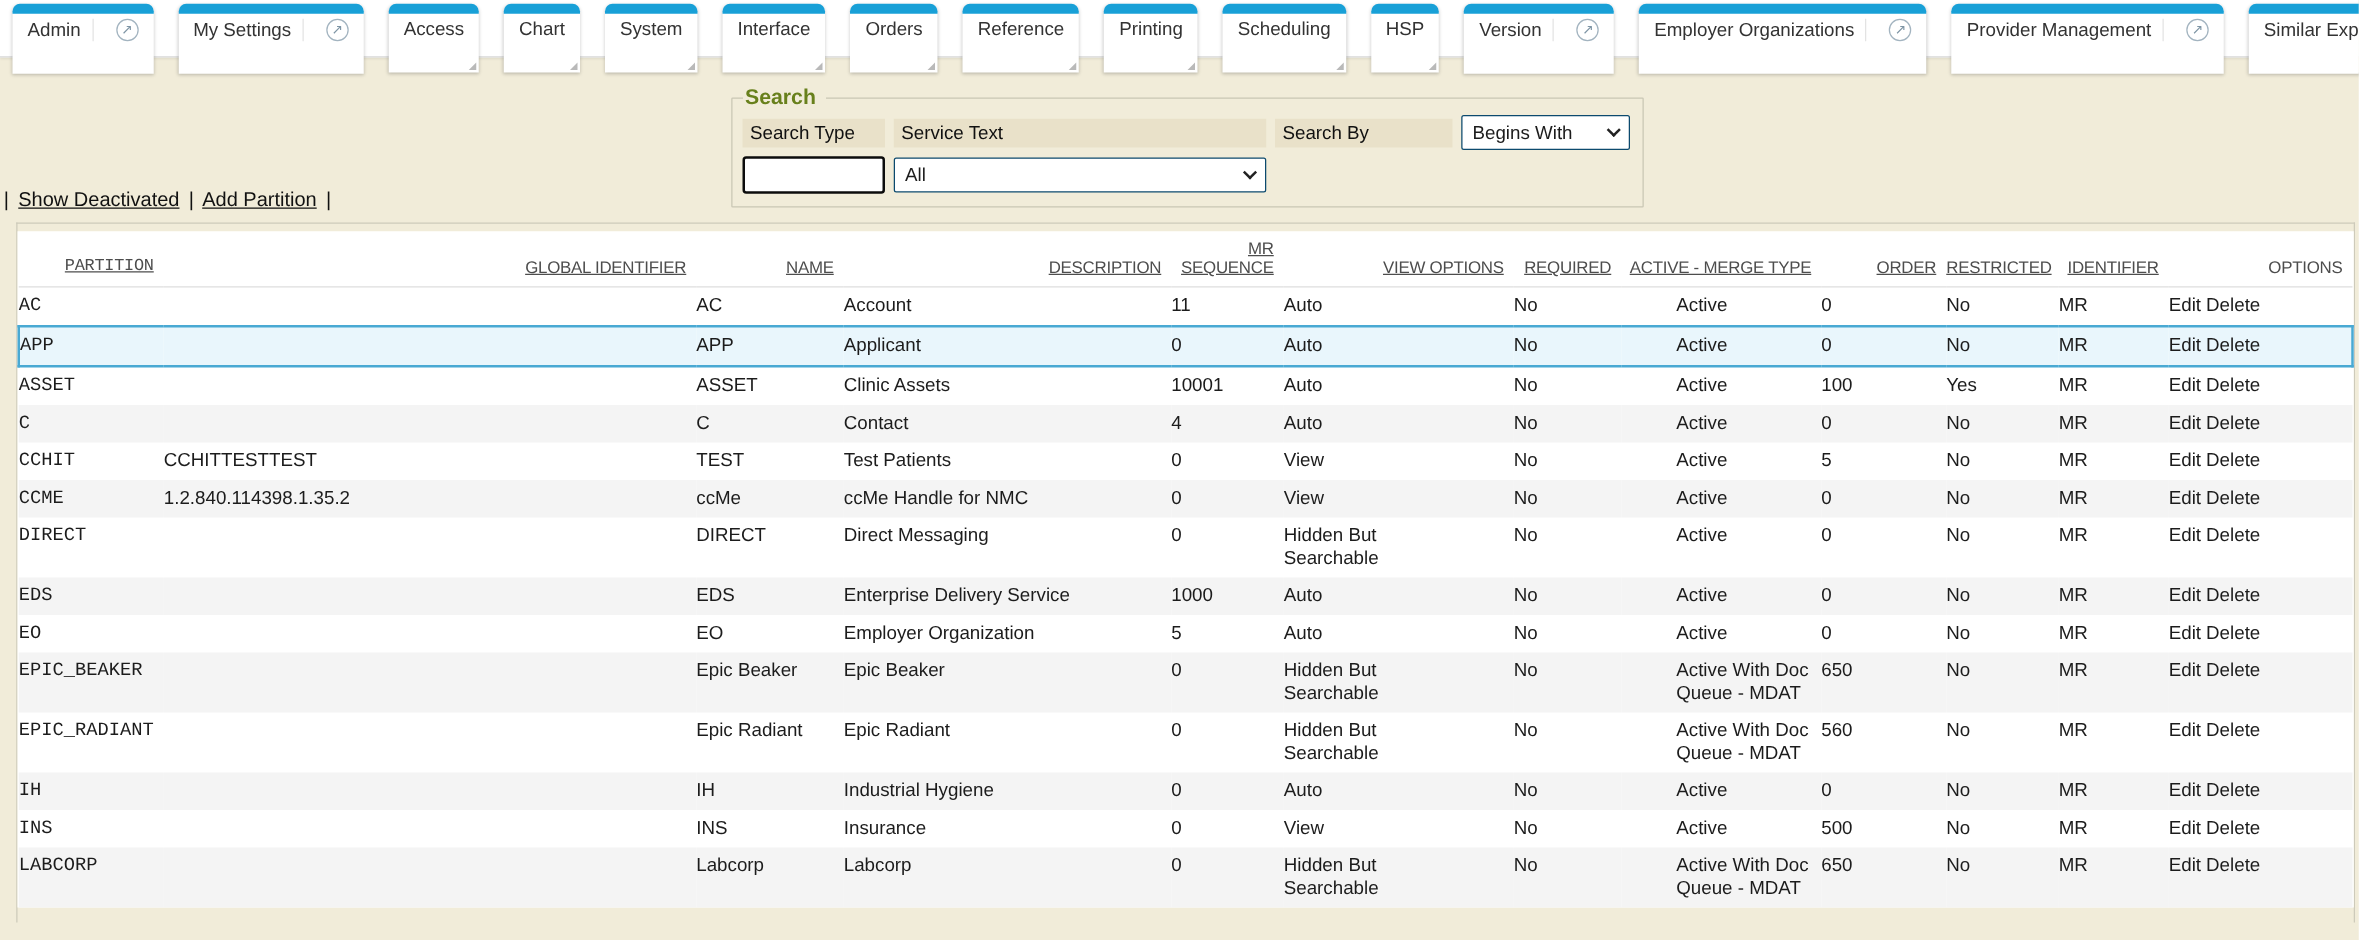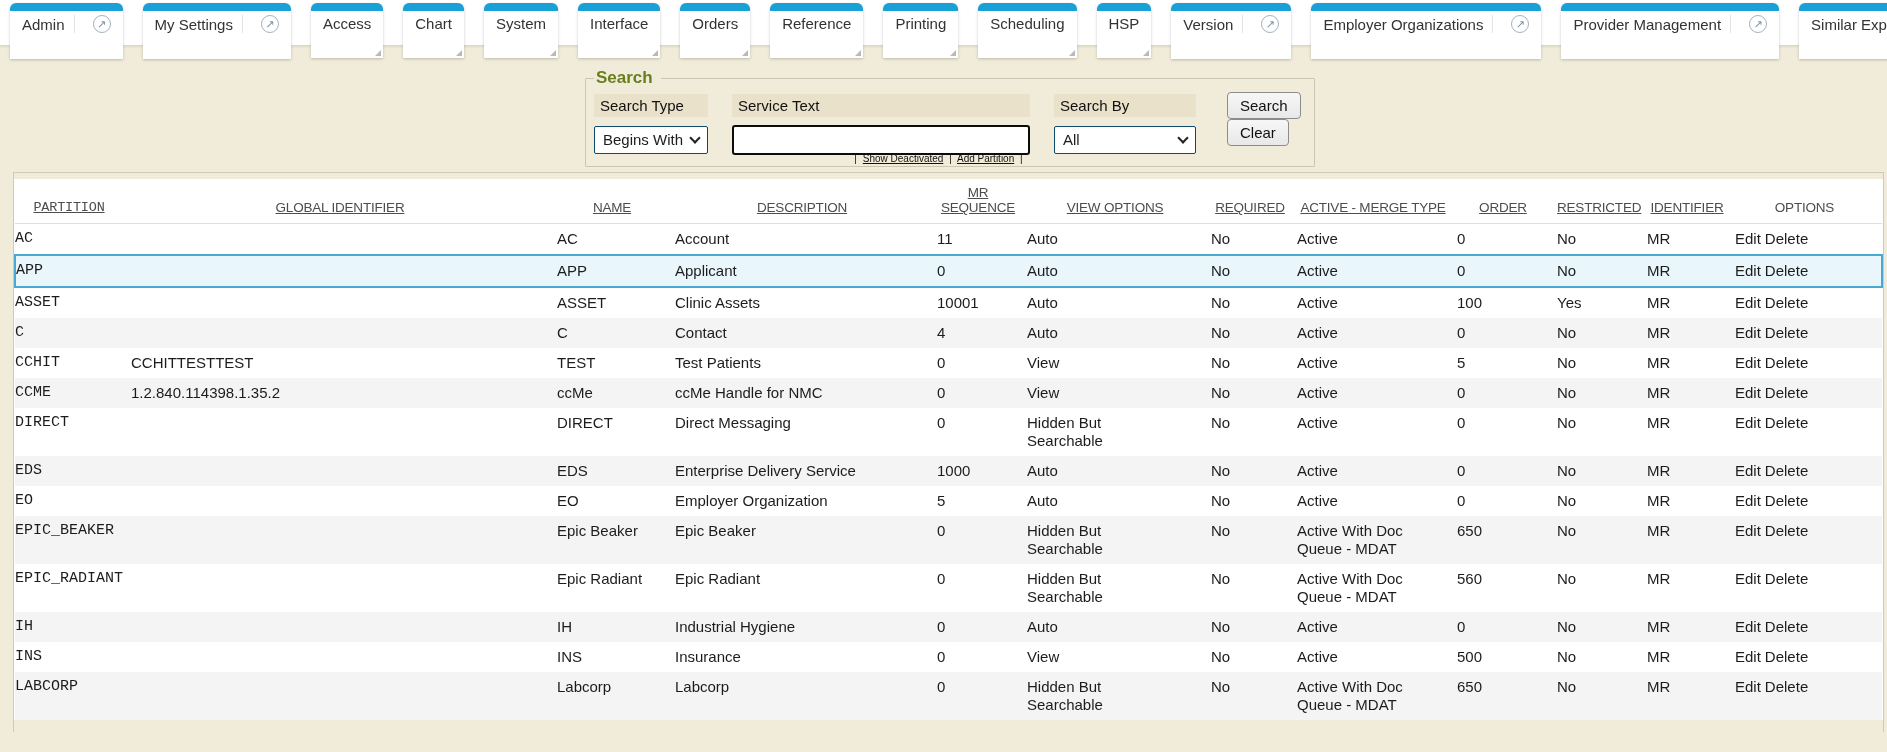--- a/index.html
+++ b/index.html
@@ -45,21 +45,21 @@
   
   .search-fs {
     margin:22px 0 0 585px; width:730px;
     border:1px solid #c9c6b4; border-radius:1px; padding:4px 10px 10px 8px;
   }
   .search-fs legend {
     color:#68801c; font-weight:bold; font-size:17px; padding:0 8px 0 2px;
   }
   .search-grid {
     display:grid; grid-template-columns:114px 298px 142px auto;
-    gap:5px 24px; align-items:center;
+    gap:5px 7px; align-items:center;
   }
   .slbl { background:#e9e1c9; padding:3px 6px; font-size:15px; color:#111; }
   .select {
     display:flex; align-items:center; justify-content:space-between;
     background:#fff; border:1px solid #0c4a6e; border-radius:2px;
     height:28px; padding:0 8px; font-size:15px; cursor:pointer;
   }
   .chev {
     width:8px; height:8px; border-right:2px solid #222; border-bottom:2px solid #222;
     transform:rotate(45deg); margin-top:-4px; flex:0 0 auto;
@@ -72,21 +72,21 @@
   .btns { grid-column:4; grid-row:1 / 3; align-self:center; padding-bottom:10px; }
   .btns button {
     font-size:15px; padding:4px 12px; margin-left:7px;
     background:linear-gradient(#f7f7f7,#e8e8e8);
     border:1px solid #8c8c8c; border-radius:4px; color:#111; cursor:pointer;
     font-family:"Liberation Sans","DejaVu Sans",sans-serif;
   }
 
   
   .top-links {
-    margin:-14px 10px 0 0; text-align:center; font-size:10px; color:#111;
+    margin:-14px 10px 0 0; text-align:left; font-size:16px; color:#111;
     position:relative; z-index:2;
   }
   .top-links a { color:#111; text-decoration:underline; cursor:pointer; }
   .top-links .pipe { margin:0 3px; }
 
   
   .pm-fs {
     margin:8px 3px 0 13px; padding:6px 0 0 0;
     border:1px solid #cdcaba; border-bottom:none;
     min-height:560px;
@@ -97,34 +97,34 @@
     text-decoration:underline; cursor:pointer; margin-right:8px; vertical-align:2px;
   }
   .pm-title { color:#68801c; font-weight:bold; font-size:20px; }
 
   table.pm {
     width:100%; border-collapse:collapse; table-layout:fixed;
     background:#fff; font-size:15px;
   }
   table.pm th {
     font-weight:normal; font-size:13.5px; color:#4d4d4d; letter-spacing:-0.2px;
-    text-align:center; vertical-align:bottom;
+    text-align:right; vertical-align:bottom;
     padding:6px 8px 8px 0; border-bottom:1px solid #dedede;
   }
   table.pm th:first-child, table.pm td:first-child { padding-left:0;font-family:Liberation Mono, monospace; }
   th .sort-link { text-decoration:underline; cursor:pointer; }
   table.pm td {
     padding:6px 8px 6px 0; line-height:18px; vertical-align:top; color:#1c1c1c;
   }
   tr.alt td { background:#f4f4f4; }
   tr.highlight td { background:#e9f6fc; border-top:2px solid #49a9d3; border-bottom:2px solid #49a9d3; }
   tr.highlight td:first-child { border-left:2px solid #49a9d3; }
   tr.highlight td:last-child  { border-right:2px solid #49a9d3; }
   td .narrow { display:inline-block; max-width:108px; }
-  td .narrow-mt { display:inline-block; max-width:118px; }
+  td .narrow-mt { display:inline-block; max-width:118px;margin-left:44px; }
   td .row-action { cursor:pointer; margin-right:4px; }
 </style>
 </head>
 <body>
 
 <div class="nav">
   <div id="tabs"><div class="tab popout">
         <span>Admin</span>
         <span class="icon-div">
           <span class="popout">↗</span>
@@ -184,24 +184,20 @@
     <div class="select">
       <span>Begins With</span>
       <span class="chev"></span>
     </div>
     <div>
       <input class="search-input" type="text" value="" style="">
     </div>
     <div class="select">
       <span>All</span>
       <span class="chev"></span>
-    </div>
-    <div class="btns">
-      <button>Search</button>
-      <button>Clear</button>
     </div>
   </div>
 </fieldset>
 
 <div class="top-links">
   <span class="pipe">|</span>
   <a>Show Deactivated</a>
   <span class="pipe">|</span>
   <a>Add Partition</a>
   <span class="pipe">|</span>

